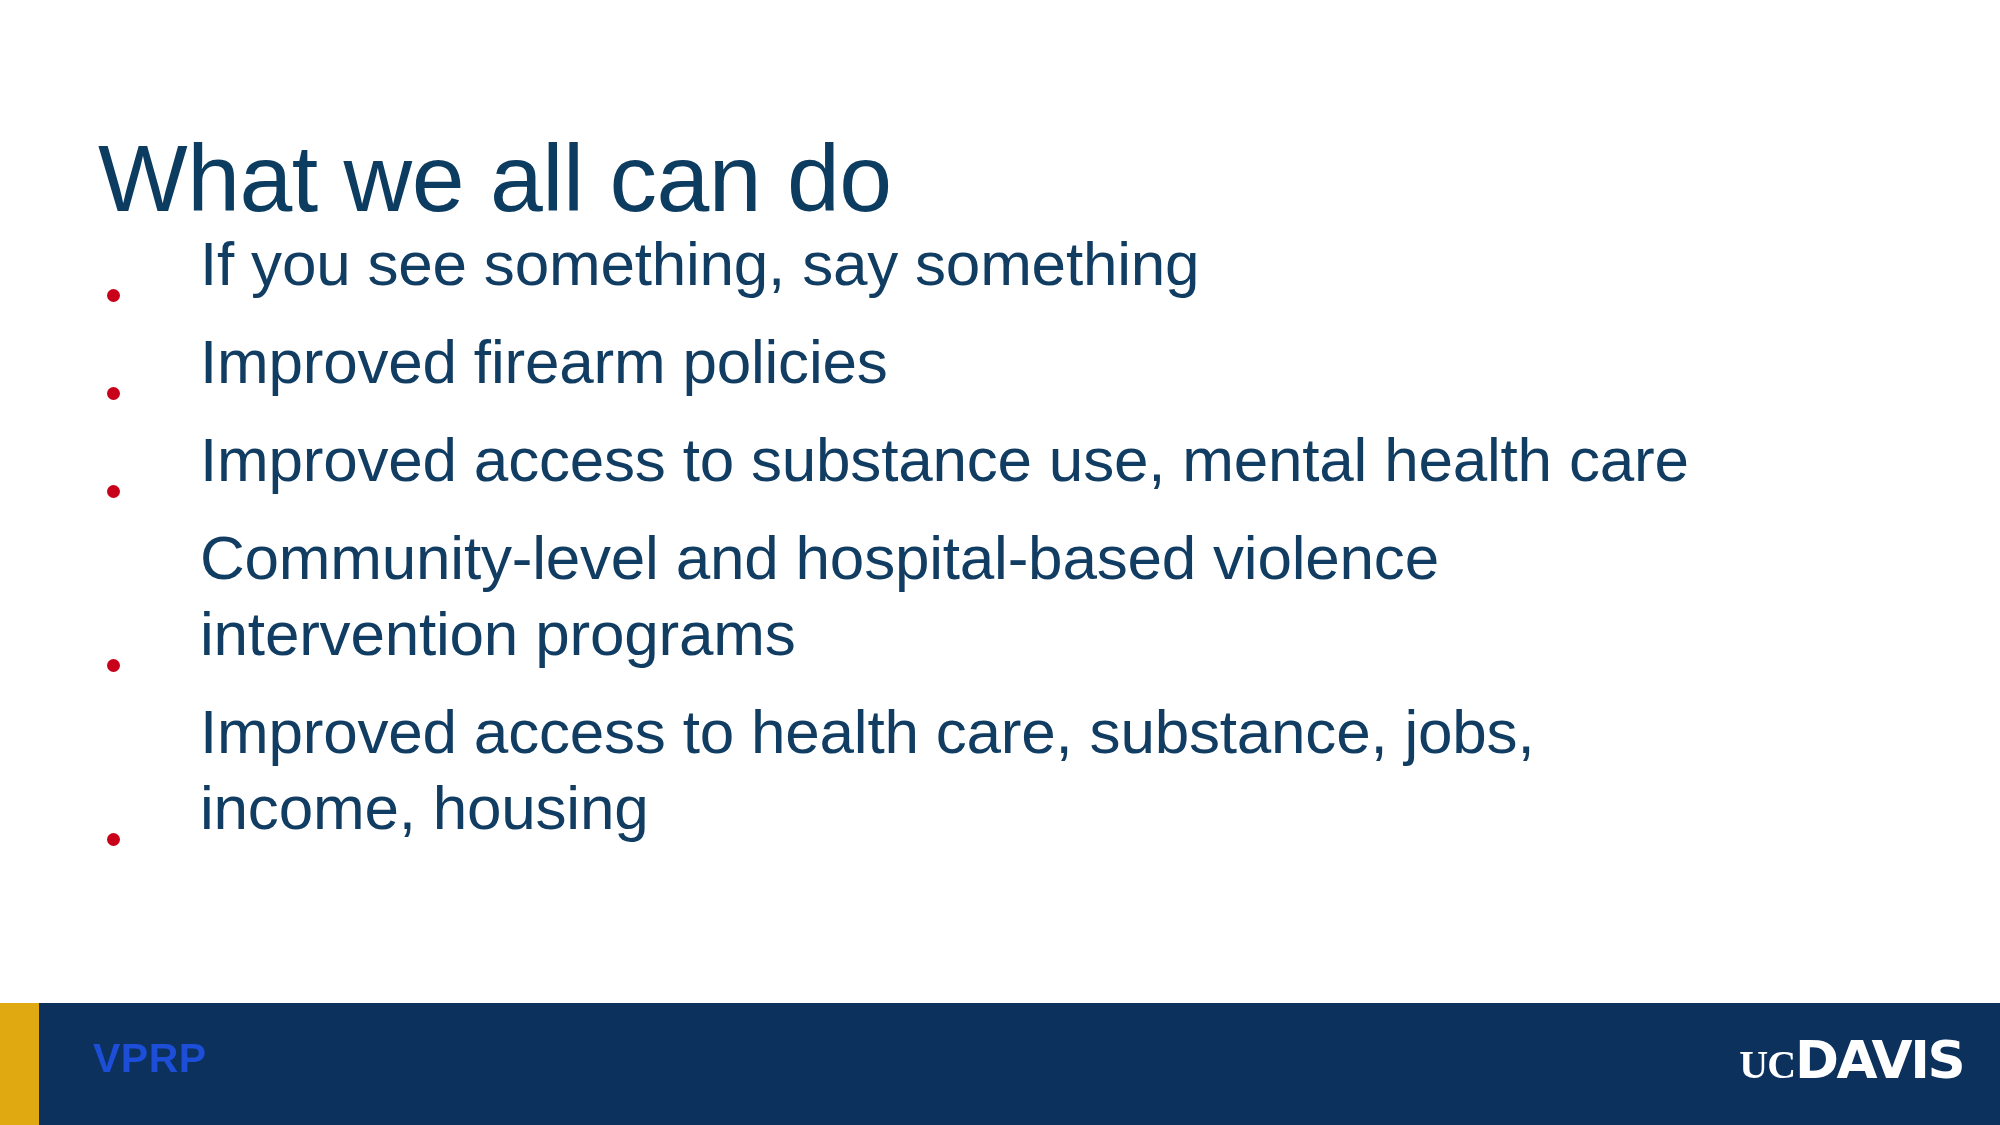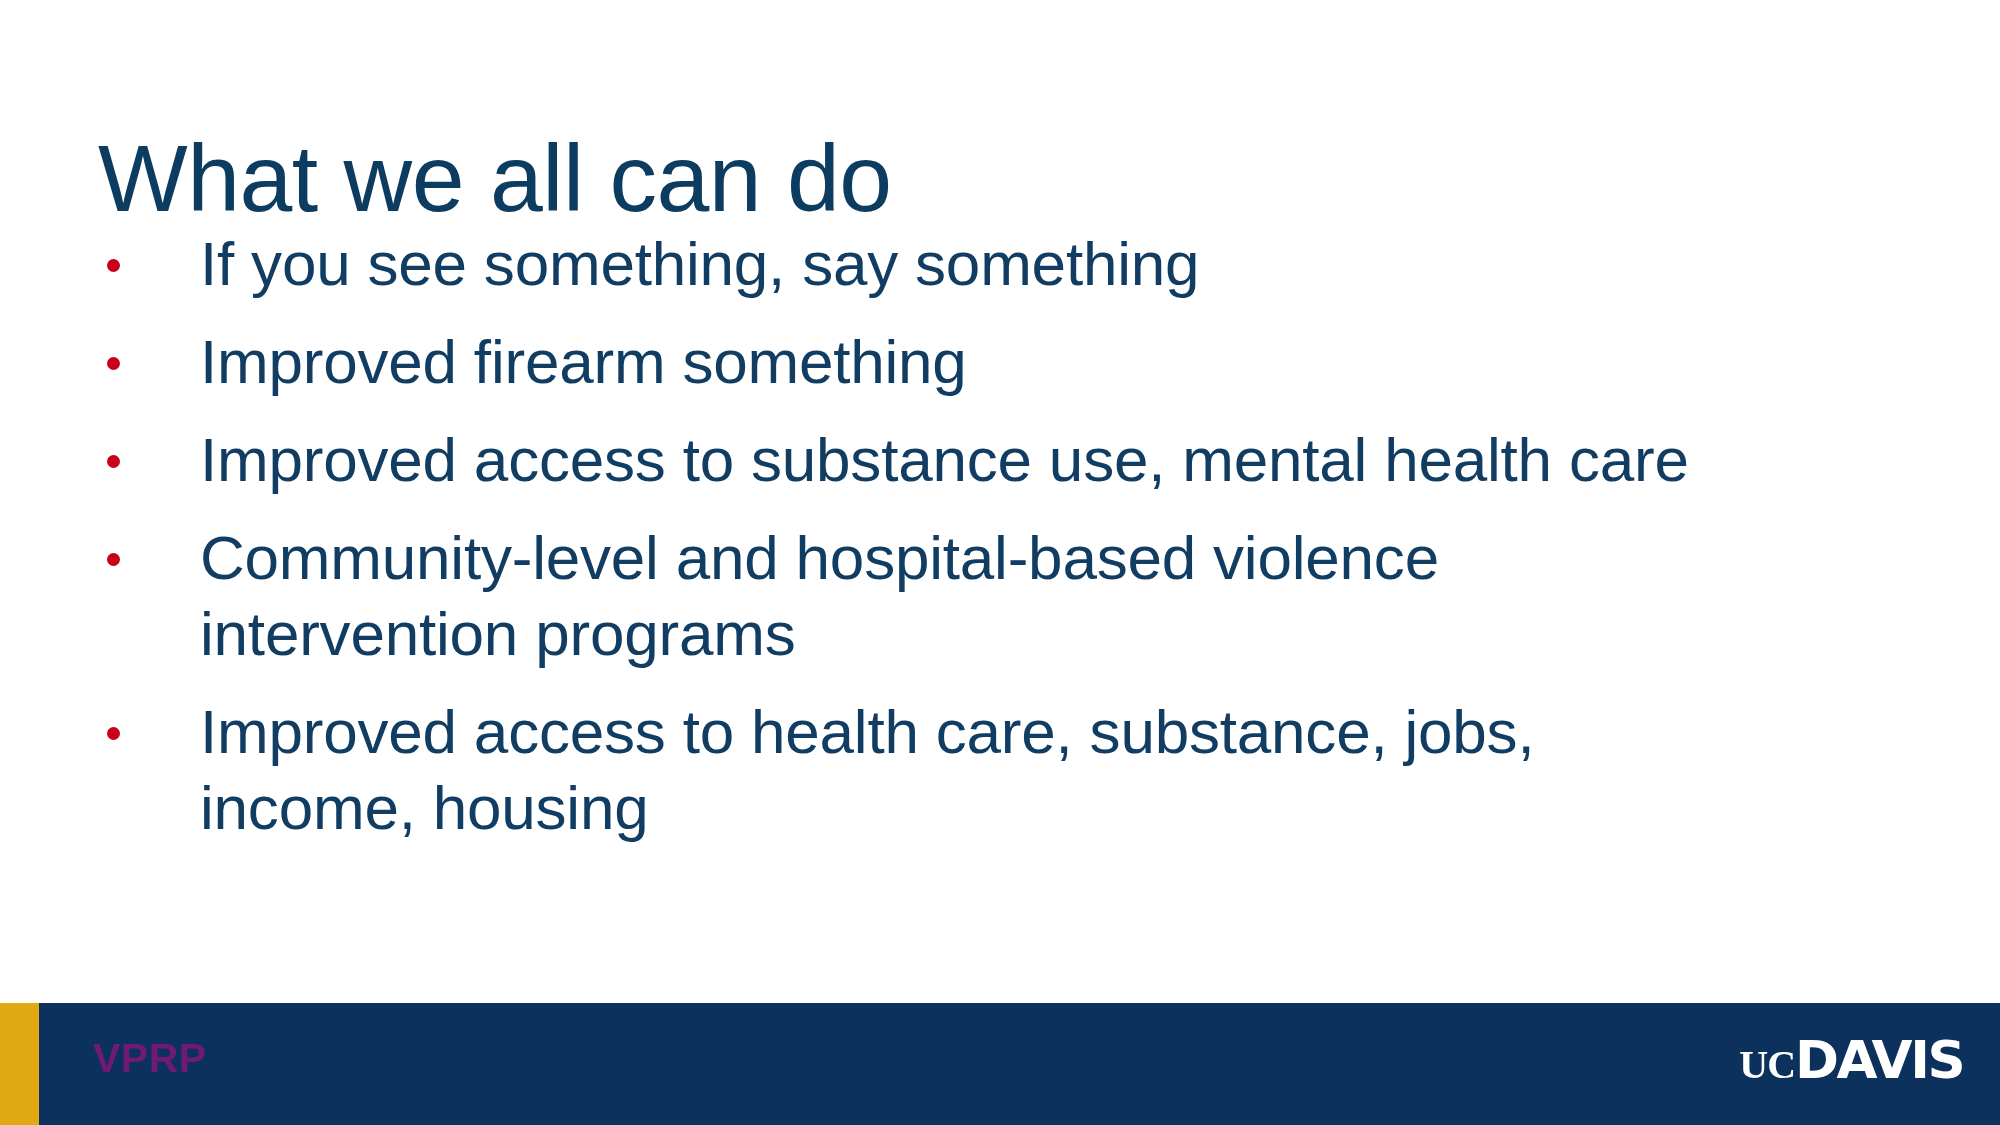--- a/index.html
+++ b/index.html
@@ -38,21 +38,21 @@
   
   #bullet-list {
     position: absolute;
     left: 100px;
     top: 226px;
     width: 1880px;
   }
   .bullet-row {
     position: relative;
     display: flex;
-    align-items: flex-start;
+    align-items: flex-end;
     margin-bottom: 22px;
   }
   .bullet-marker {
     flex: 0 0 auto;
     width: 100px;
     padding-top: 33px;
     box-sizing: border-box;
   }
   .bullet-dot {
     display: block;
@@ -99,21 +99,21 @@
     height: 122px;
     background: #0b315c;
   }
   #footer-label {
     position: absolute;
     left: 93px;
     top: 1036px;
     font-size: 41px;
     line-height: 44px;
     font-weight: 700;
-    color: #701a75;
+    color: #1d4ed8;
     letter-spacing: 0.5px;
   }
   #uc-davis-logo {
     position: absolute;
     right: 40px;
     top: 1034px;
     height: 52px;
     display: flex;
     align-items: baseline;
     color: #ffffff;
@@ -152,21 +152,21 @@
       <div class="bullet-text">
         <span>If you see something, say something</span>
       </div>
     </div>
 
     <div class="bullet-row">
       <span class="bullet-marker">
         <span class="bullet-dot"></span>
       </span>
       <div class="bullet-text">
-        <span>Improved firearm something</span>
+        <span>Improved firearm policies</span>
       </div>
     </div>
 
     <div class="bullet-row">
       <span class="bullet-marker">
         <span class="bullet-dot"></span>
       </span>
       <div class="bullet-text">
         <span>Improved access to substance use, mental health care</span>
       </div>

